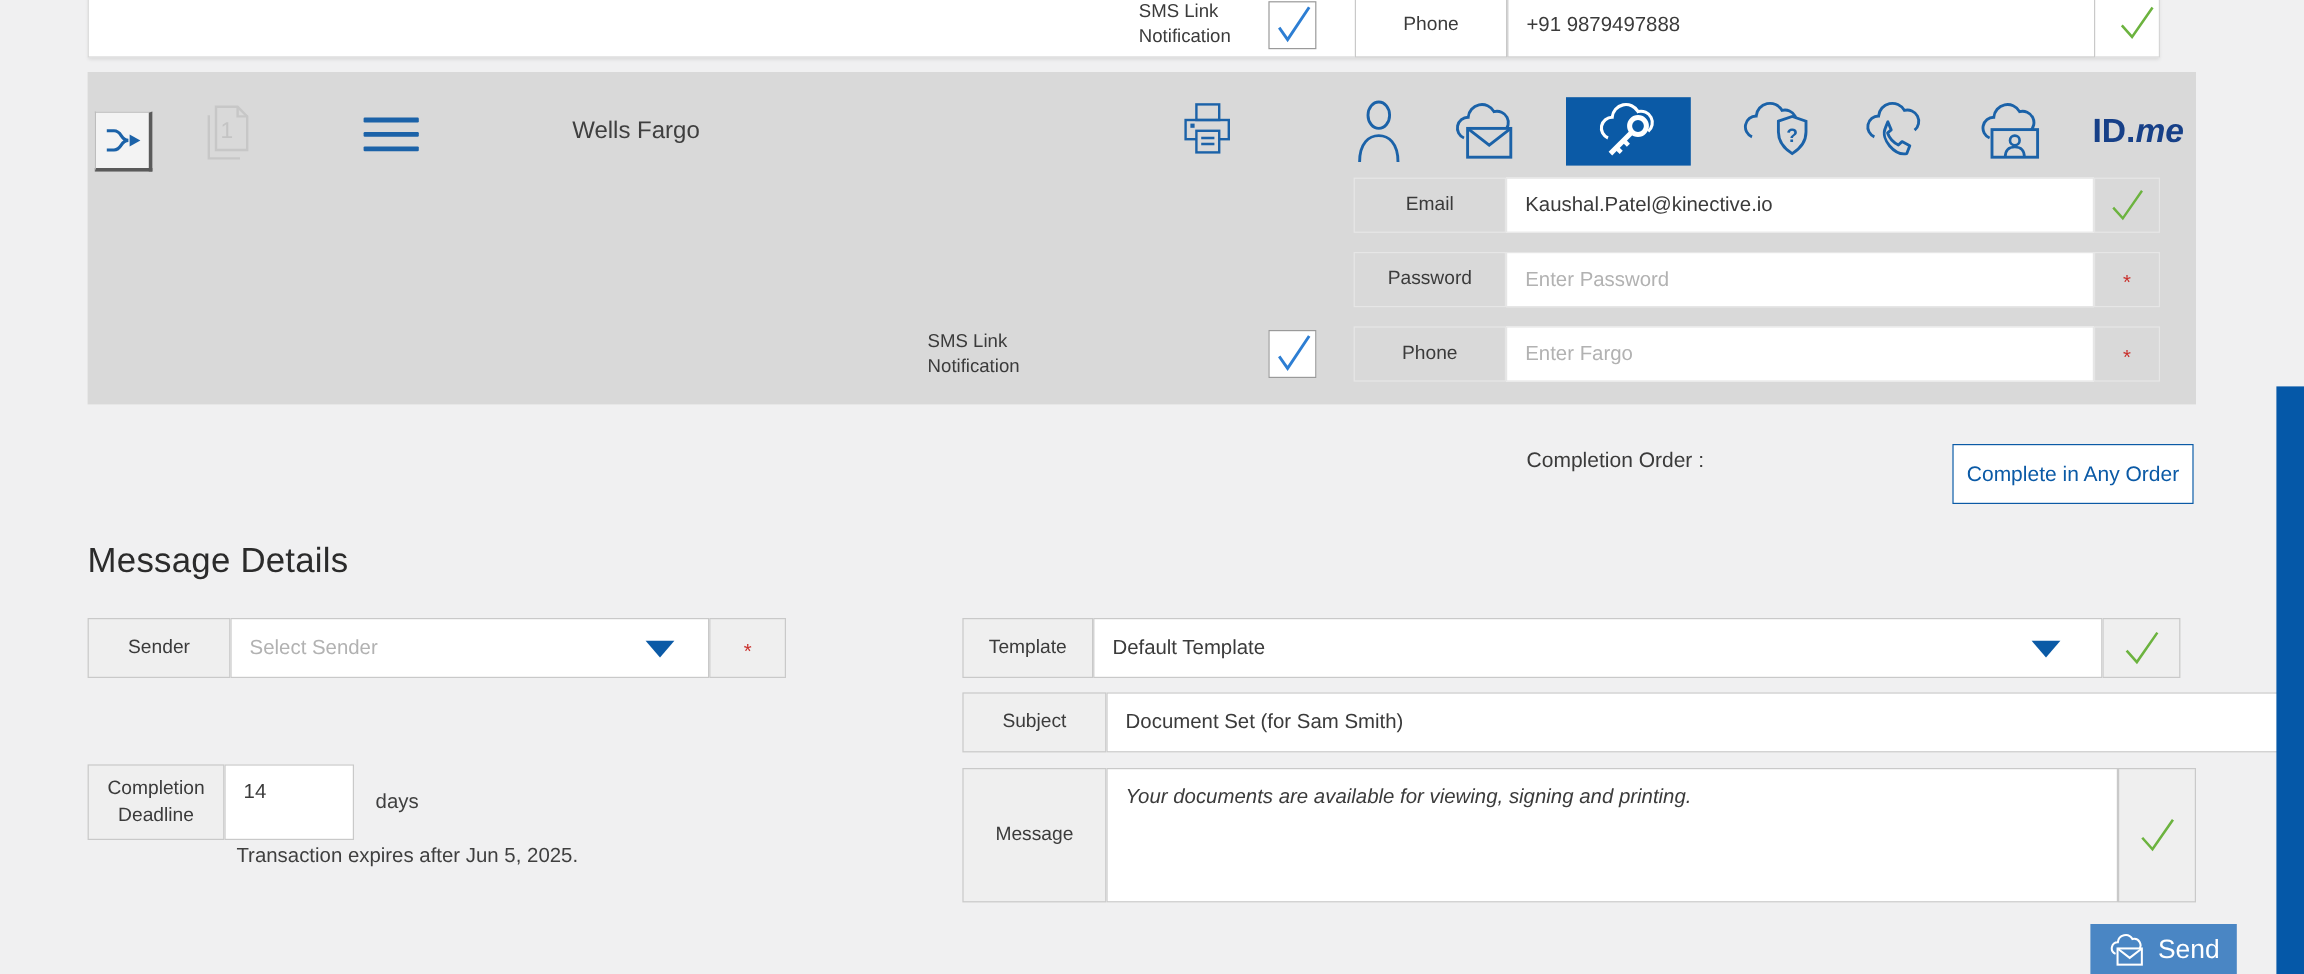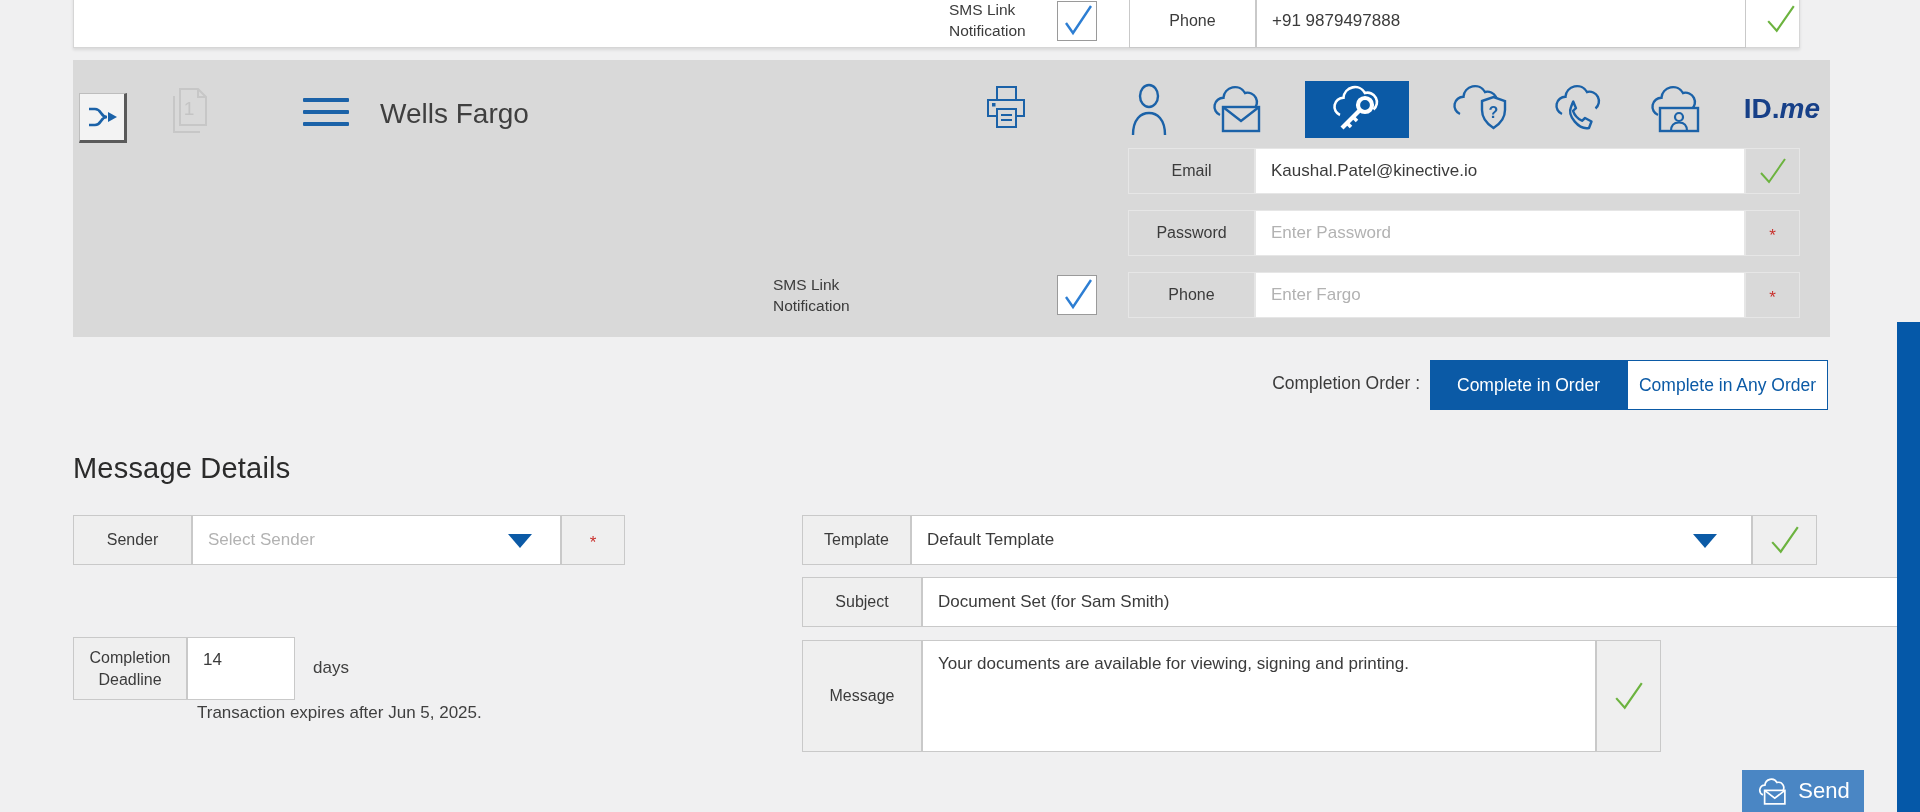--- a/index.html
+++ b/index.html
@@ -46,21 +46,21 @@
 
   
   .panel { left:73px; top:60px; width:1757px; height:277px; background:#d9d9d9; }
   .merge-btn {
     left:6px; top:33px; width:48px; height:50px;
     background:#f3f3f3; border:1px solid #bdbdbd;
     border-right:3px solid #5a5a5a; border-bottom:3px solid #5a5a5a;
     display:flex; align-items:center; justify-content:center; cursor:pointer;
   }
   .hamburger div { width:46px; height:4px; background:#1b62a8; border-radius:1px; margin-bottom:8px; }
-  .rec-name { font-size:28px; color:#3f3f3f; }
+  .rec-name { font-size:20px; color:#3f3f3f; text-align:center; }
   .iconrow {
     left:1057px; top:16px; width:690px; height:66px;
     display:flex; align-items:center; justify-content:space-between;
   }
   .authbtn { display:flex; align-items:center; justify-content:center; cursor:pointer; }
   .authbtn.active { background:#0b5aa6; width:104px; height:57px; }
   .idme { font-size:28px; color:#174088; letter-spacing:0; }
   .idme b { font-weight:700; font-style:normal; }
   .idme i { font-weight:600; }
 
@@ -229,28 +229,27 @@
     <div class="frow abs" style="left:1055px; top:212px; height:46px;">
       <div class="lblcell lbl-gray" style="width:127px;">Phone</div>
       <div class="valcell val-gray placeholder" style="width:490px;">Enter Fargo</div>
       <div class="markzone mark-gray" style="width:55px;">
         <span class="req">*</span>
       </div>
     </div>
   </div>
 
   <div class="abs order-label" style="left:1150px; top:373px; width:270px; text-align:right;">Completion Order :</div>
-  <div class="abs btn-order on" style="left:1430px; top:360px; width:197px;">Complete in Order</div>
-  <div class="abs btn-order off" style="left:1627px; top:360px; width:201px;text-align:center;">Complete in Any Order</div>
+  <div class="abs btn-order off" style="left:1627px; top:370px; width:201px;text-align:center;">Complete in Any Order</div>
 
   <div class="abs h-details" style="left:73px; top:452px;">Message Details</div>
 
   <div class="frow abs" style="left:73px; top:515px; height:50px;">
     <div class="lblcell lbl-light" style="width:119px;">Sender</div>
-    <div class="valcell val-light" style="width:369px; position:relative;">
+    <div class="valcell val-light" style="width:399px; position:relative;">
       <span class="placeholder">Select Sender</span>
       <span class="tri" style="position:absolute; right:28px; top:18px;"></span>
     </div>
     <div class="markzone mark-light" style="width:64px;">
       <span class="req">*</span>
     </div>
   </div>
 
   <div class="frow abs" style="left:73px; top:637px; height:63px;">
     <div class="lblcell lbl-light" style="width:114px; flex-direction:column; line-height:22px;">
@@ -280,21 +279,21 @@
     <div class="valcell val-light" style="width:991px;">Document Set (for Sam Smith)</div>
     <div class="markzone mark-light" style="width:65px;">
       <svg width="32" height="32" viewBox="0 0 30 30">
           <polyline points="3,17 11,26 27,3" fill="none" stroke="#6cb33f" stroke-width="2"></polyline>
         </svg>
     </div>
   </div>
 
   <div class="frow abs" style="left:802px; top:640px; height:112px;">
     <div class="lblcell lbl-light" style="width:120px;">Message</div>
-    <div class="valcell val-light" style="width:674px; align-items:flex-start; padding-top:13px;">Your documents are available for viewing, signing and printing.</div>
+    <div class="valcell val-light" style="width:843px; align-items:flex-start; padding-top:13px;font-style:italic;">Your documents are available for viewing, signing and printing.</div>
     <div class="markzone mark-light" style="width:65px;">
       <svg width="32" height="32" viewBox="0 0 30 30">
           <polyline points="3,17 11,26 27,3" fill="none" stroke="#6cb33f" stroke-width="2"></polyline>
         </svg>
     </div>
   </div>
 
   <div class="abs send-btn">
     <svg width="33" height="27" viewBox="0 0 56 48">
       <path d="M11 30 a9 9 0 0 1 3.5-17.3 A11.5 11.5 0 0 1 36 8 a9.5 9.5 0 0 1 8.5 16.5" fill="none" stroke="#ffffff" stroke-width="3"></path>

